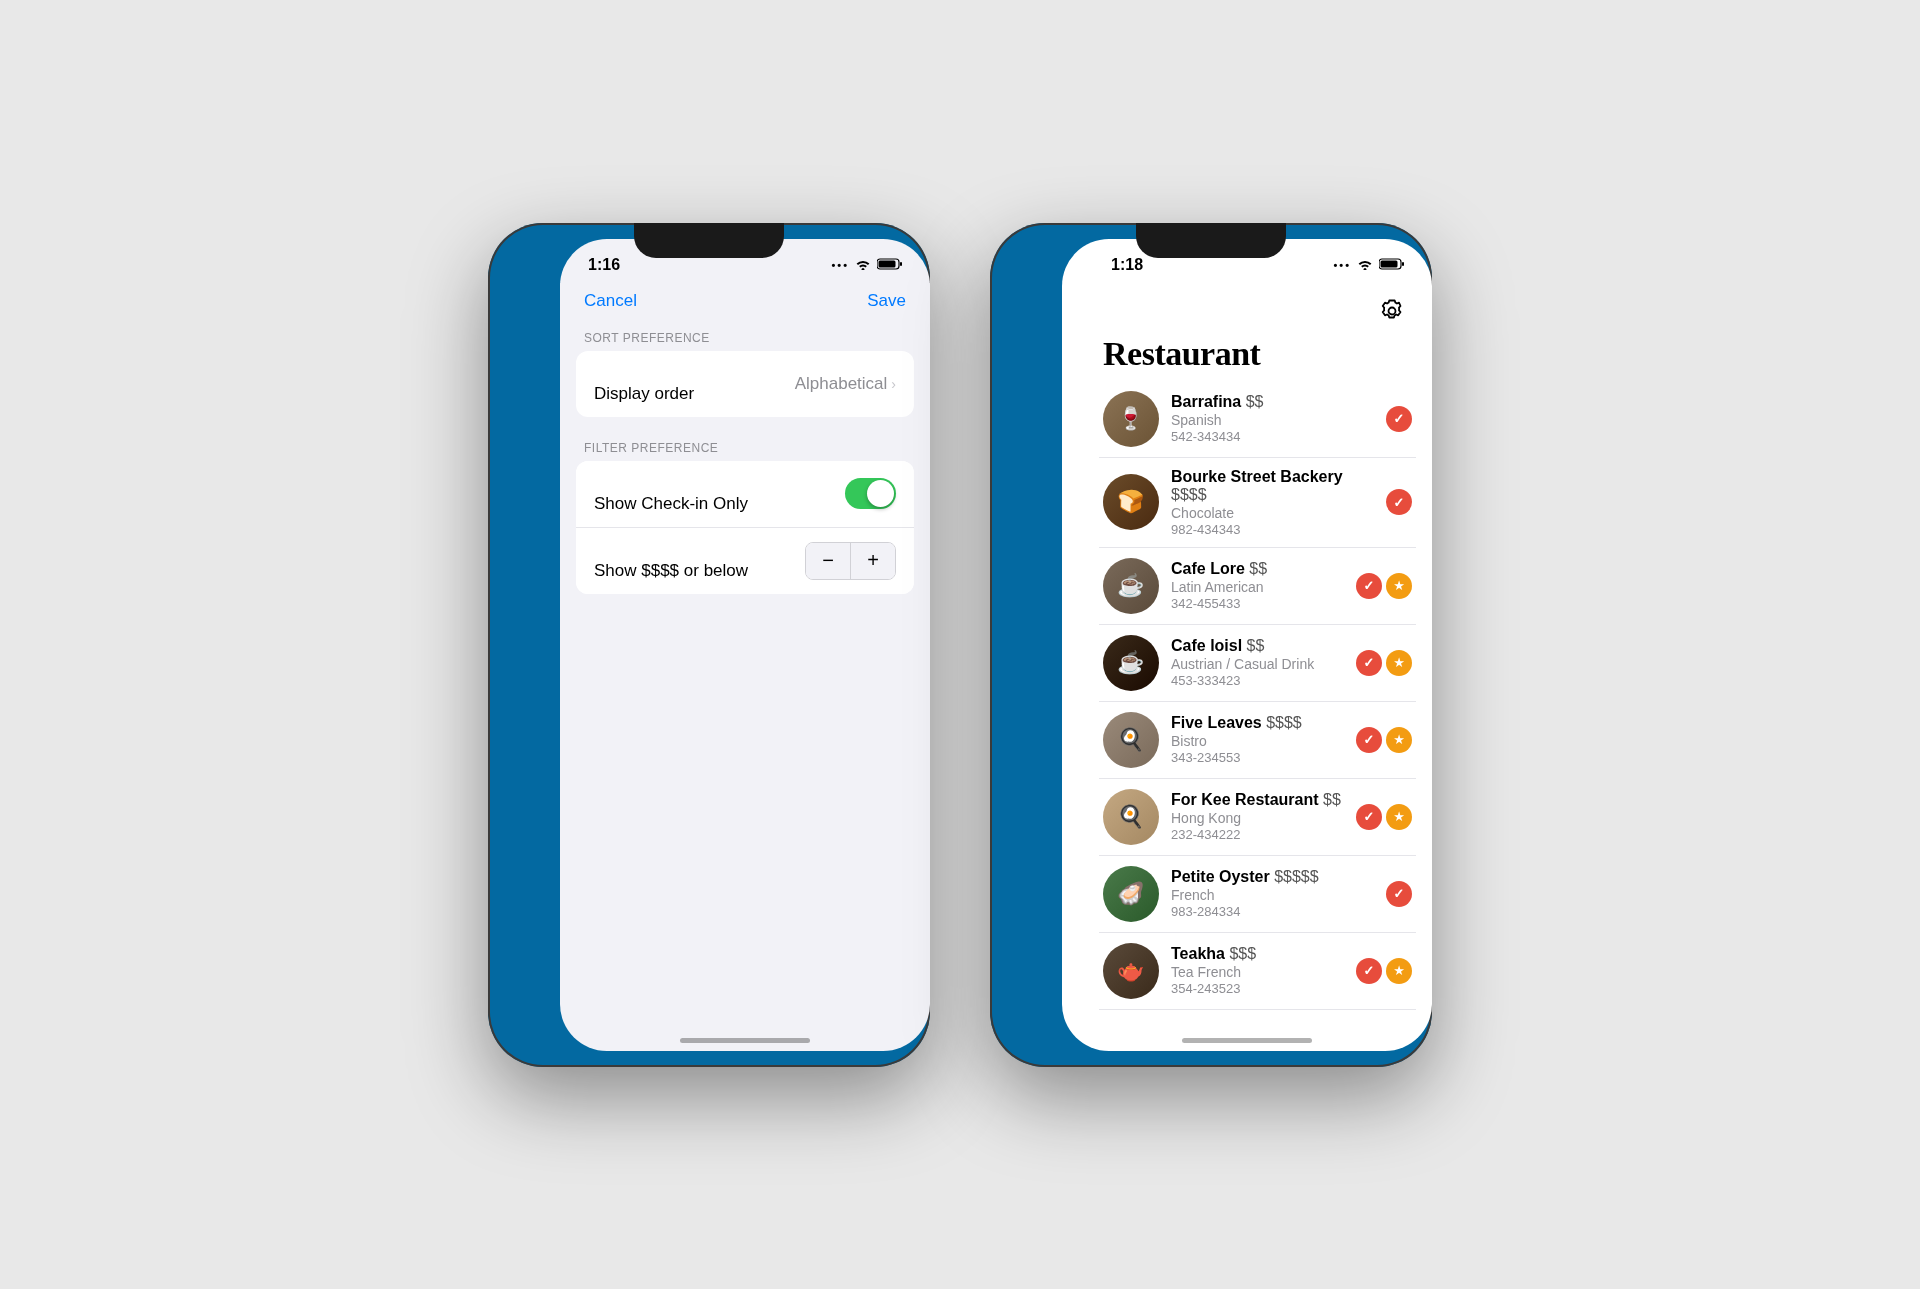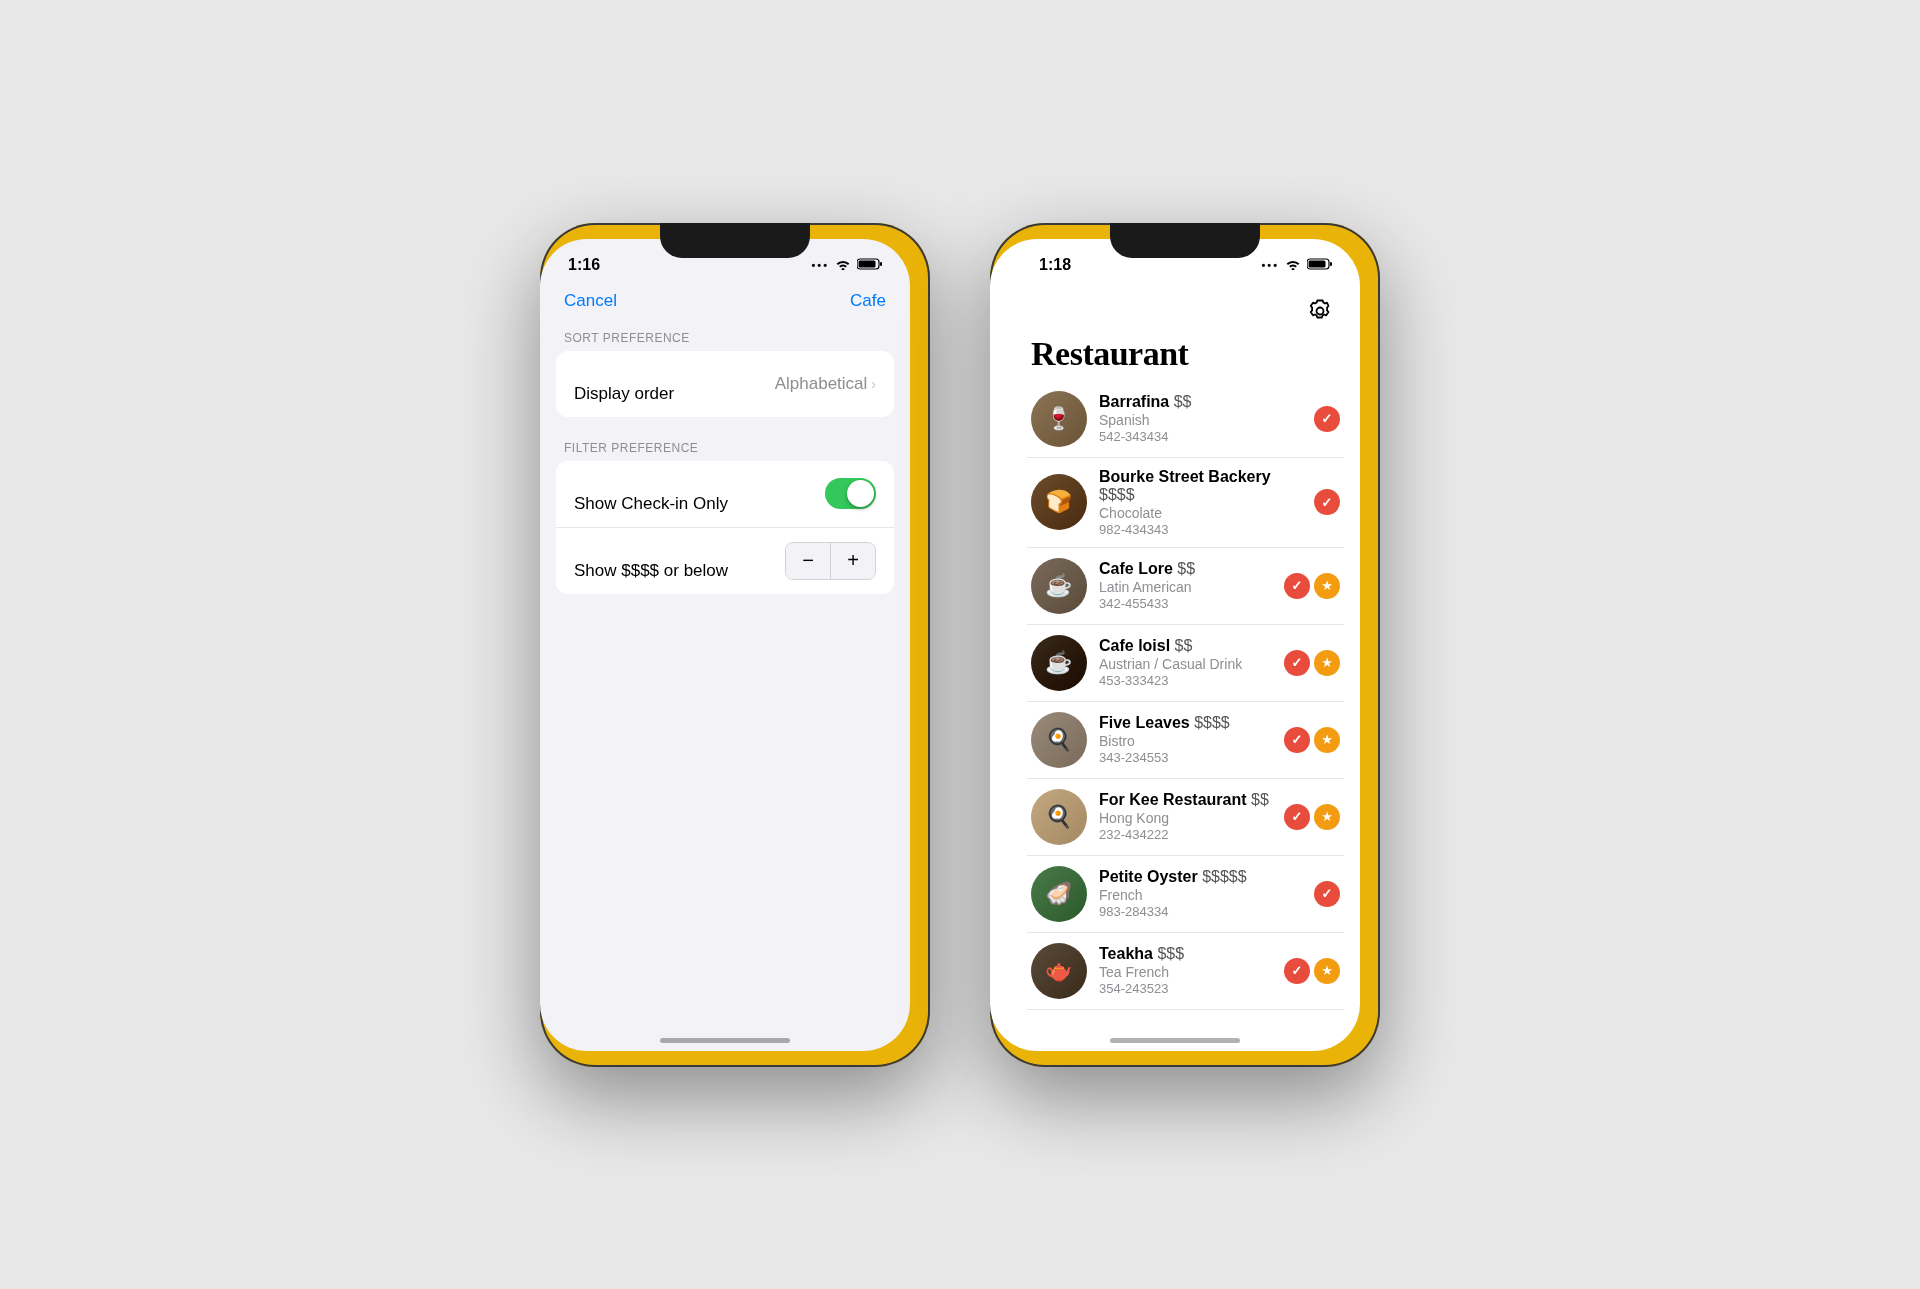--- a/index.html
+++ b/index.html
@@ -8,29 +8,29 @@
       display: flex;
       justify-content: center;
       align-items: center;
       min-height: 100vh;
       font-family: -apple-system, BlinkMacSystemFont, 'SF Pro Display', 'Helvetica Neue', sans-serif;
       gap: 60px;
     }
 
     
     .phone {
-      width: 390px;
+      width: 442px;
       height: 844px;
-      background: #eab308;
+      background: #0369a1;
       border-radius: 55px;
       position: relative;
       box-shadow: 0 30px 80px rgba(0,0,0,0.4), inset 0 0 0 2px #3a3a3a;
       display: flex;
       flex-direction: column;
-      align-items: flex-start;
+      align-items: flex-end;
     }
 
     .phone-notch {
       position: absolute;
       top: 0;
       left: 50%;
       transform: translateX(-50%);
       width: 150px;
       height: 35px;
       background: #1a1a1a;
@@ -344,21 +344,21 @@
               <rect x="0" y="1" width="22" height="10" rx="3" ry="3" fill="none" stroke="#000" stroke-width="1.2"></rect>
               <rect x="1.5" y="2.5" width="17" height="7" rx="1.5" fill="#000"></rect>
               <rect x="23" y="4" width="2" height="4" rx="1" fill="#000"></rect>
             </svg>
         </span>
       </div>
     </div>
 
     <div class="settings-nav">
       <button class="settings-nav-btn">Cancel</button>
-      <button class="settings-nav-btn">Cafe</button>
+      <button class="settings-nav-btn">Save</button>
     </div>
 
 
     <div class="settings-section-header">SORT PREFERENCE</div>
     <div class="settings-card">
       <div class="settings-row">
         <span class="settings-row-label">Display order</span>
         <div class="settings-row-value">
           <span>Alphabetical</span>
           <span class="chevron">›</span>

